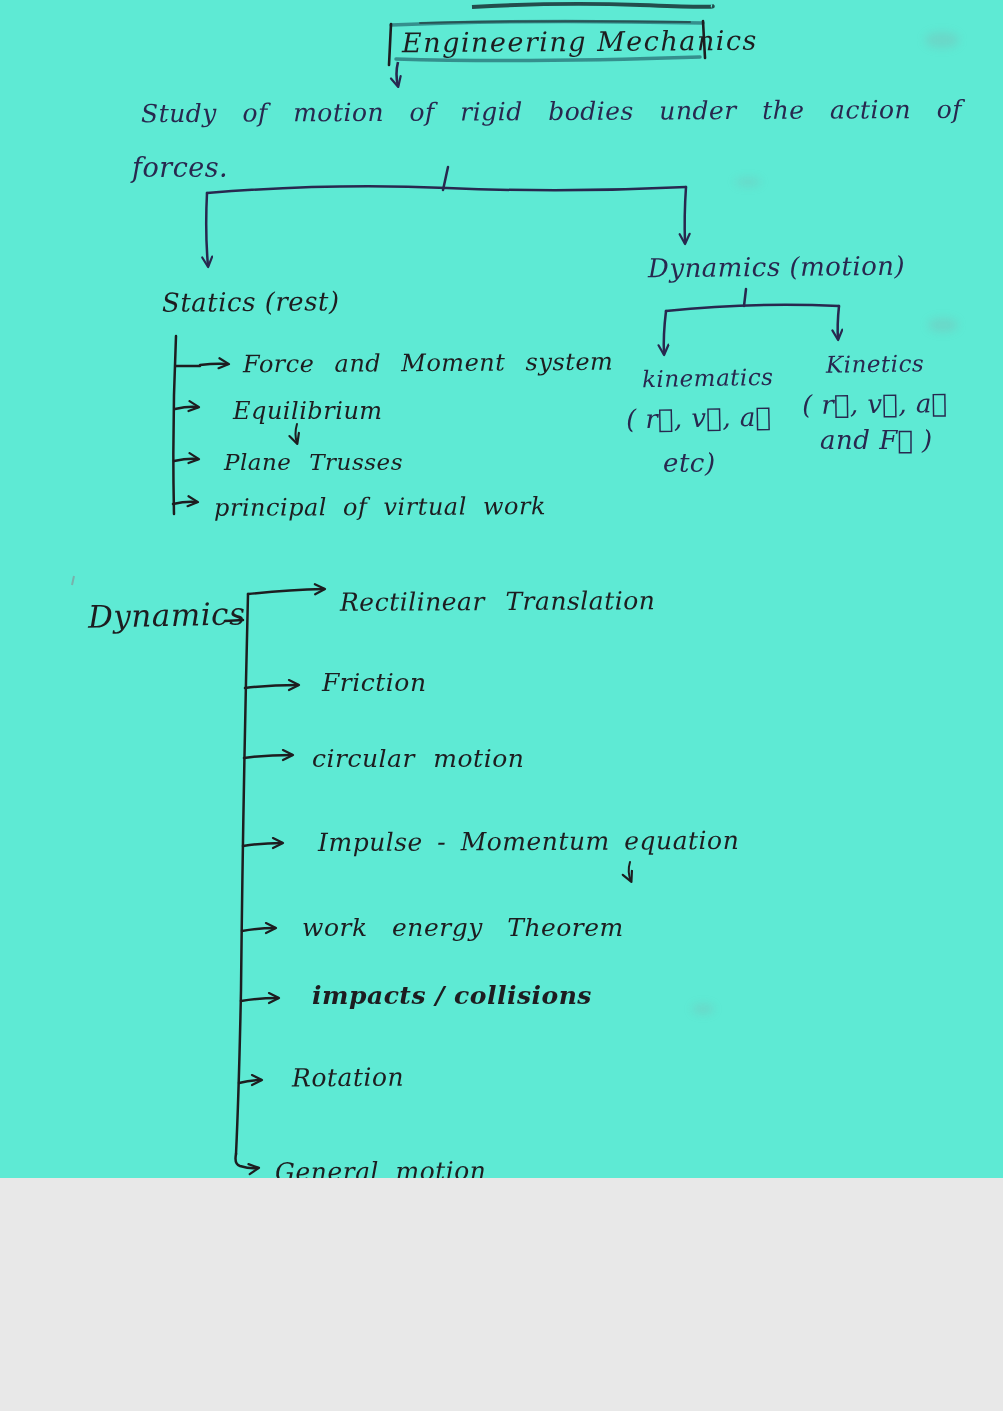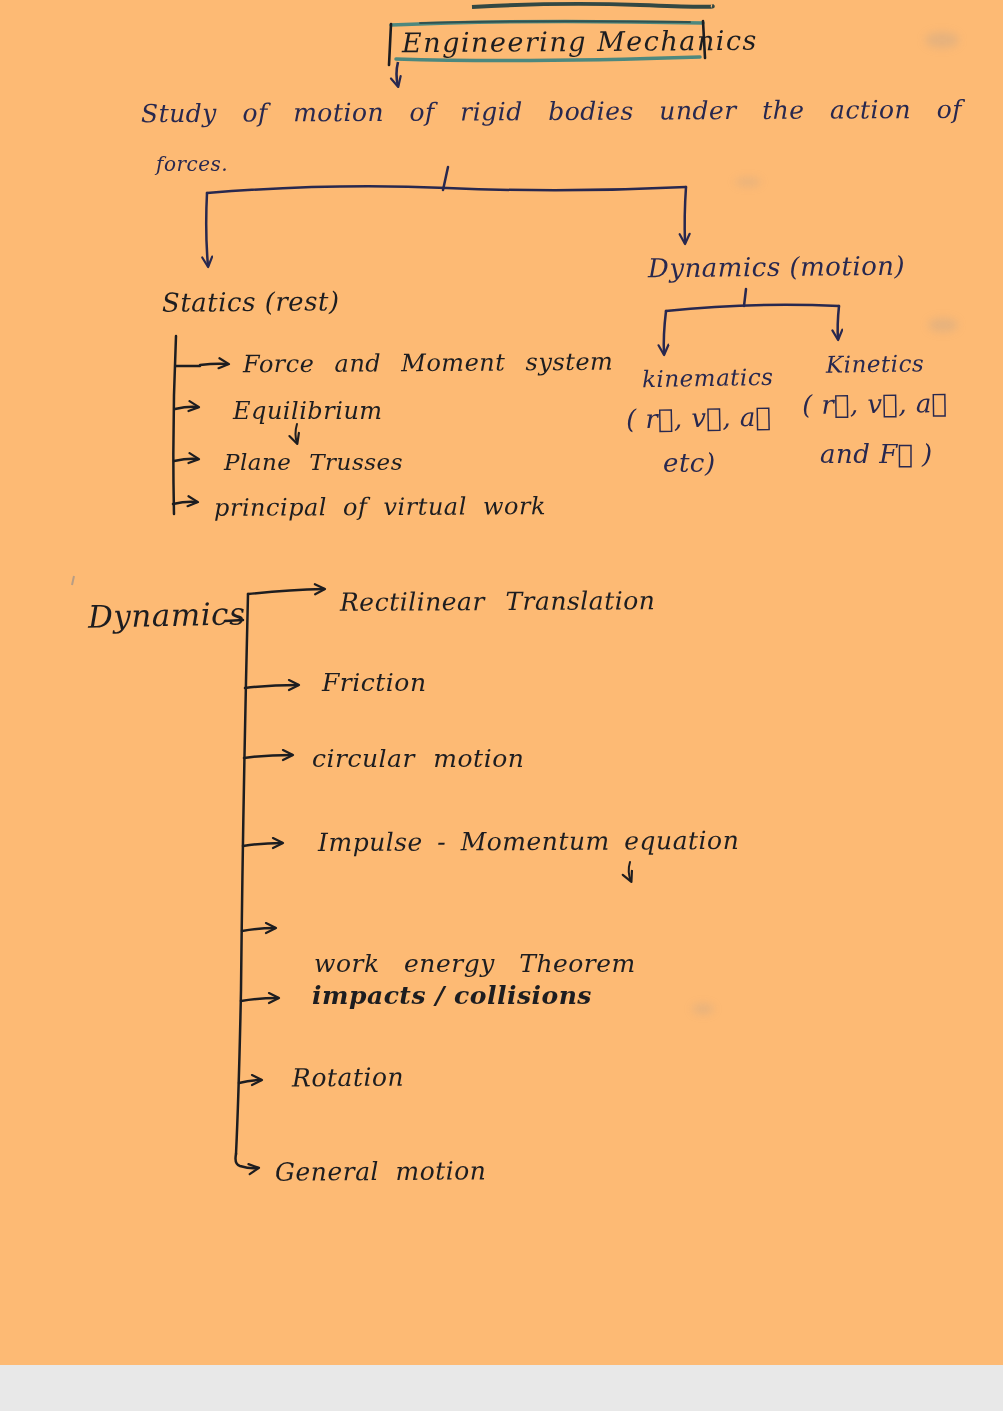--- a/index.html
+++ b/index.html
@@ -1,18 +1,18 @@
 <!DOCTYPE html>
 <html><head>
 <meta charset="utf-8">
 <style>
   html,body { margin:0; padding:0; background:#e8e8e8; }
   .canvas {
-    position:relative; width:1003px; height:1365px;
-    background:#fdba74; overflow:hidden;
+    position:relative; width:1003px; height:1178px;
+    background:#5eead4; overflow:hidden;
     font-family:"DejaVu Serif", serif;
   }
   .hw {
     position:absolute; font-style:italic; white-space:nowrap;
     line-height:1.1; letter-spacing:0.5px;
   }
   .navy  { color:#28284f; }
   .black { color:#1d1d20; }
   .overlay { position:absolute; left:0; top:0; width:1003px; height:1411px; }
   .smudge {
@@ -94,42 +94,42 @@
   </svg>
 
   <div class="smudge" style="left:925px; top:32px; width:34px; height:16px;"></div>
   <div class="smudge" style="left:928px; top:318px; width:30px; height:14px;"></div>
   <div class="smudge" style="left:692px; top:1004px; width:22px; height:10px;"></div>
   <div class="smudge" style="left:735px; top:178px; width:26px; height:8px;"></div>
 
   <div class="hw black" style="left:402px; top:27px; font-size:27px; letter-spacing:1.5px; transform:rotate(-0.4deg);">Engineering Mechanics</div>
 
   <div class="hw navy" style="left:141px; top:98px; font-size:25px; word-spacing:17px; transform:rotate(-0.3deg);">Study of motion of rigid bodies under the action of</div>
-  <div class="hw navy" style="left:156px; top:153px; font-size:20px;">forces.</div>
+  <div class="hw navy" style="left:132px; top:153px; font-size:27px;">forces.</div>
 
   <div class="hw black" style="left:162px; top:288px; font-size:26px; transform:rotate(-0.5deg);">Statics (rest)</div>
   <div class="hw navy" style="left:648px; top:253px; font-size:26px; transform:rotate(-0.6deg);">Dynamics (motion)</div>
 
   <div class="hw black" style="left:243px; top:350px; font-size:24px; word-spacing:12px; transform:rotate(-0.4deg);">Force and Moment system</div>
   <div class="hw black" style="left:233px; top:398px; font-size:24px;">Equilibrium</div>
   <div class="hw black" style="left:224px; top:450px; font-size:23px; word-spacing:10px;text-align:right;">Plane Trusses</div>
   <div class="hw black" style="left:214px; top:494px; font-size:24px; word-spacing:8px; transform:rotate(-0.3deg);">principal of virtual work</div>
 
   <div class="hw navy" style="left:642px; top:366px; font-size:23px; transform:rotate(-1deg);">kinematics</div>
   <div class="hw navy" style="left:626px; top:404px; font-size:26px; transform:rotate(-1deg);">( r⃗, v⃗, a⃗</div>
   <div class="hw navy" style="left:663px; top:449px; font-size:26px;">etc)</div>
 
   <div class="hw navy" style="left:826px; top:352px; font-size:23px; transform:rotate(-0.8deg);">Kinetics</div>
   <div class="hw navy" style="left:802px; top:390px; font-size:26px; transform:rotate(-0.8deg);">( r⃗, v⃗, a⃗</div>
-  <div class="hw navy" style="left:820px; top:426px; font-size:26px;margin-top:14px;">and F⃗ )</div>
+  <div class="hw navy" style="left:820px; top:426px; font-size:26px;">and F⃗ )</div>
 
   <div class="hw black" style="left:88px; top:598px; font-size:31px; transform:rotate(-1.2deg);">Dynamics</div>
 
   <div class="hw black" style="left:340px; top:588px; font-size:25px; word-spacing:12px; transform:rotate(-0.3deg);">Rectilinear Translation</div>
   <div class="hw black" style="left:322px; top:669px; font-size:25px;">Friction</div>
   <div class="hw black" style="left:312px; top:745px; font-size:25px; word-spacing:10px;">circular motion</div>
   <div class="hw black" style="left:318px; top:828px; font-size:25px; word-spacing:6px; transform:rotate(-0.3deg);">Impulse - Momentum equation</div>
-  <div class="hw black" style="left:314px; top:914px; font-size:25px; word-spacing:16px;margin-top:36px;">work energy Theorem</div>
+  <div class="hw black" style="left:302px; top:914px; font-size:25px; word-spacing:16px;">work energy Theorem</div>
   <div class="hw black" style="left:312px; top:982px; font-size:25px;font-weight:bold;">impacts / collisions</div>
   <div class="hw black" style="left:292px; top:1064px; font-size:25px; transform:rotate(-0.5deg);">Rotation</div>
   <div class="hw black" style="left:275px; top:1158px; font-size:25px; word-spacing:8px; transform:rotate(-0.4deg);">General motion</div>
 
 </div>
 
 </body></html>

